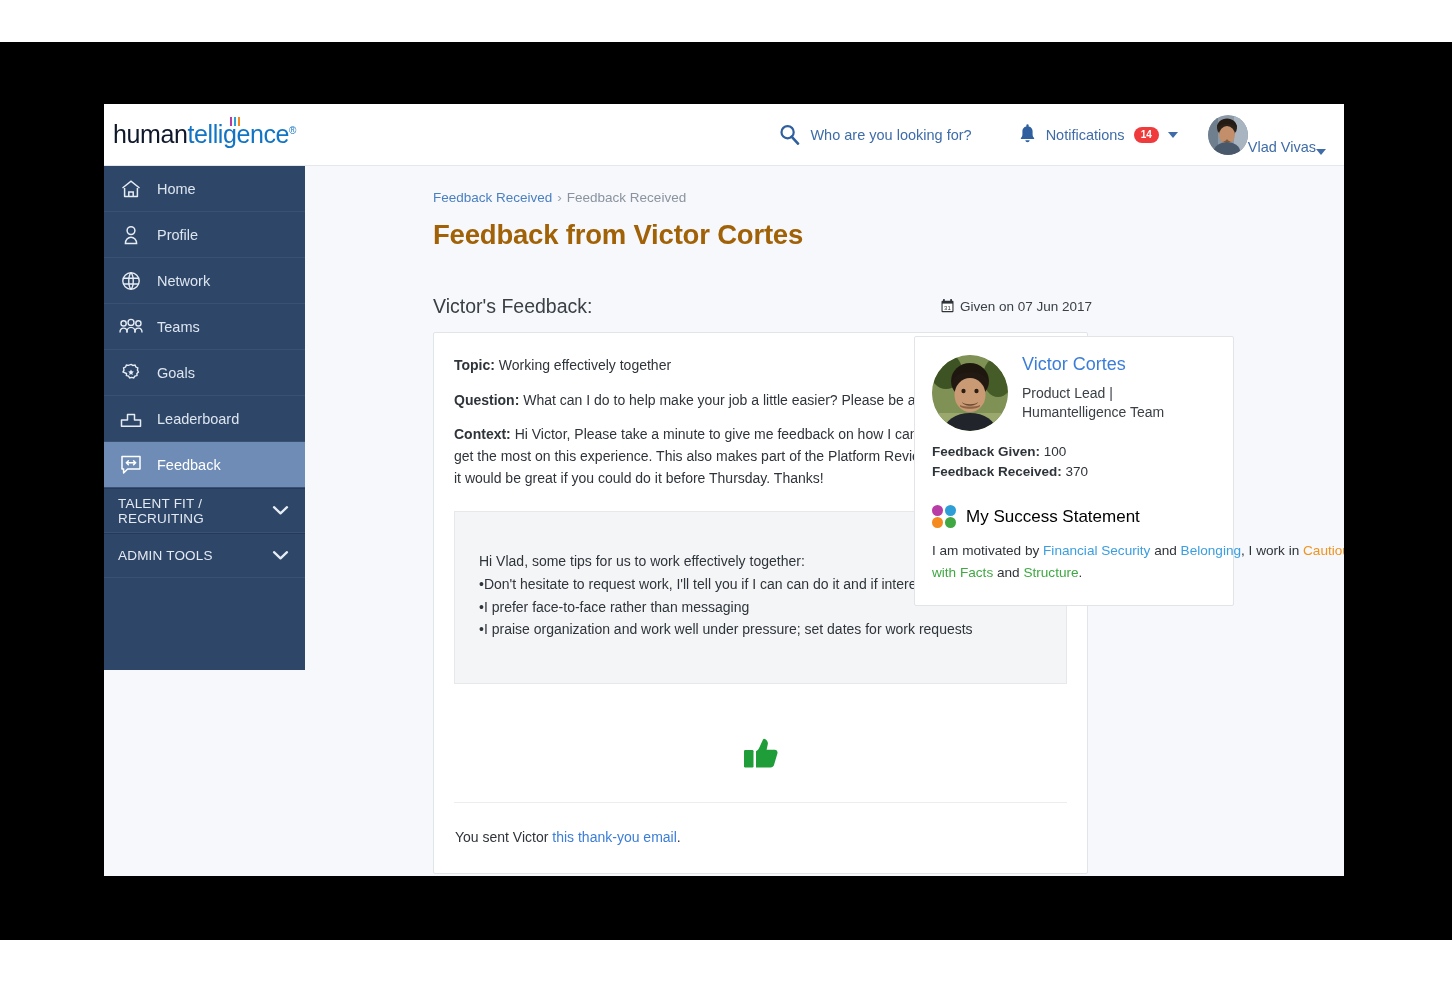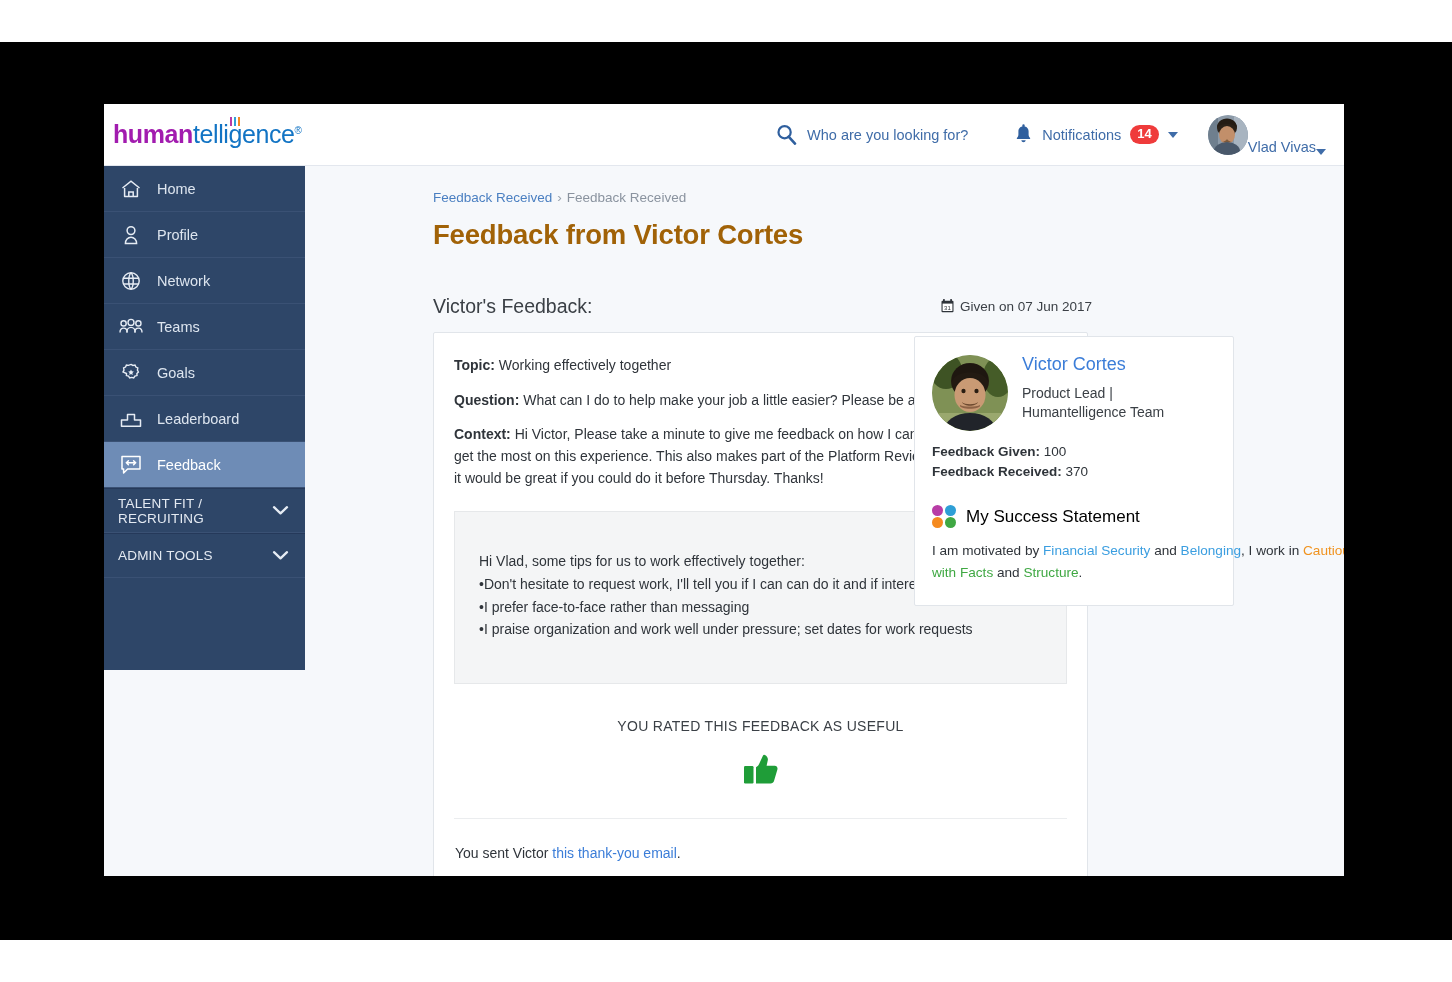--- a/index.html
+++ b/index.html
@@ -40,21 +40,21 @@
     align-items: center;
   }
   .logo {
     margin-left: 9px;
     font-size: 25px;
     letter-spacing: -0.4px;
     position: relative;
     white-space: nowrap;
     color: #1266b5;
   }
-  .logo .b { font-weight: 700; color: #a21caf; }
+  .logo .b { font-weight: 400; color: #0f172a; }
   .logo .t { font-weight: 400; color: #1274c4; }
   .logo .reg {
     font-size: 10px;
     vertical-align: super;
     color: #1274c4;
   }
   .logo-ticks {
     position: absolute;
     left: 117px; top: -3px;
     display: flex;
@@ -80,21 +80,21 @@
   }
   .notif-box {
     display: flex; align-items: center; gap: 9px;
     margin-right: 30px;
     cursor: pointer;
   }
   .notif-label { font-size: 14.5px; color: #3f6ca8; }
   .notif-badge {
     background: #ef3b3b;
     color: #fff;
-    font-size: 13px;
+    font-size: 10px;
     font-weight: 700;
     border-radius: 11px;
     padding: 2px 7px 3px;
     min-width: 24px;
     text-align: center;
     line-height: 1.1;
   }
   .caret {
     width: 0; height: 0;
     border-left: 5px solid transparent;
@@ -511,21 +511,20 @@
       </div>
 
       <div class="fb-answer">
         <div>Hi Vlad, some tips for us to work effectively together:</div>
         <div>•Don't hesitate to request work, I'll tell you if I can can do it and if interests me</div>
         <div>•I prefer face-to-face rather than messaging</div>
         <div>•I praise organization and work well under pressure; set dates for work requests</div>
       </div>
 
       <div class="rating-wrap">
-        <div class="rating-label">YOU RATED THIS FEEDBACK AS USEFUL</div>
         <div class="thumb">
           <svg width="36" height="34" viewBox="0 0 36 34" style="margin:0 auto;">
             <rect x="1" y="14" width="9.5" height="17.5" rx="1.2" fill="#1f9d38"></rect>
             <path d="M13 31.5h14.6c1.6 0 3-1 3.4-2.5l3.4-11.6c.5-1.8-.8-3.6-2.6-3.6h-8.2l1.2-5.5c.5-2.4-.9-4.8-3.2-5.4-.7-.2-1.4.2-1.7.9l-3.9 8.4c-.5 1.1-1.3 2-2.3 2.6l-.7.4z" fill="#1f9d38"></path>
           </svg>
         </div>
       </div>
 
       <div class="sent-note">
         <span>You sent Victor </span><a>this thank-you email</a><span>.</span>

